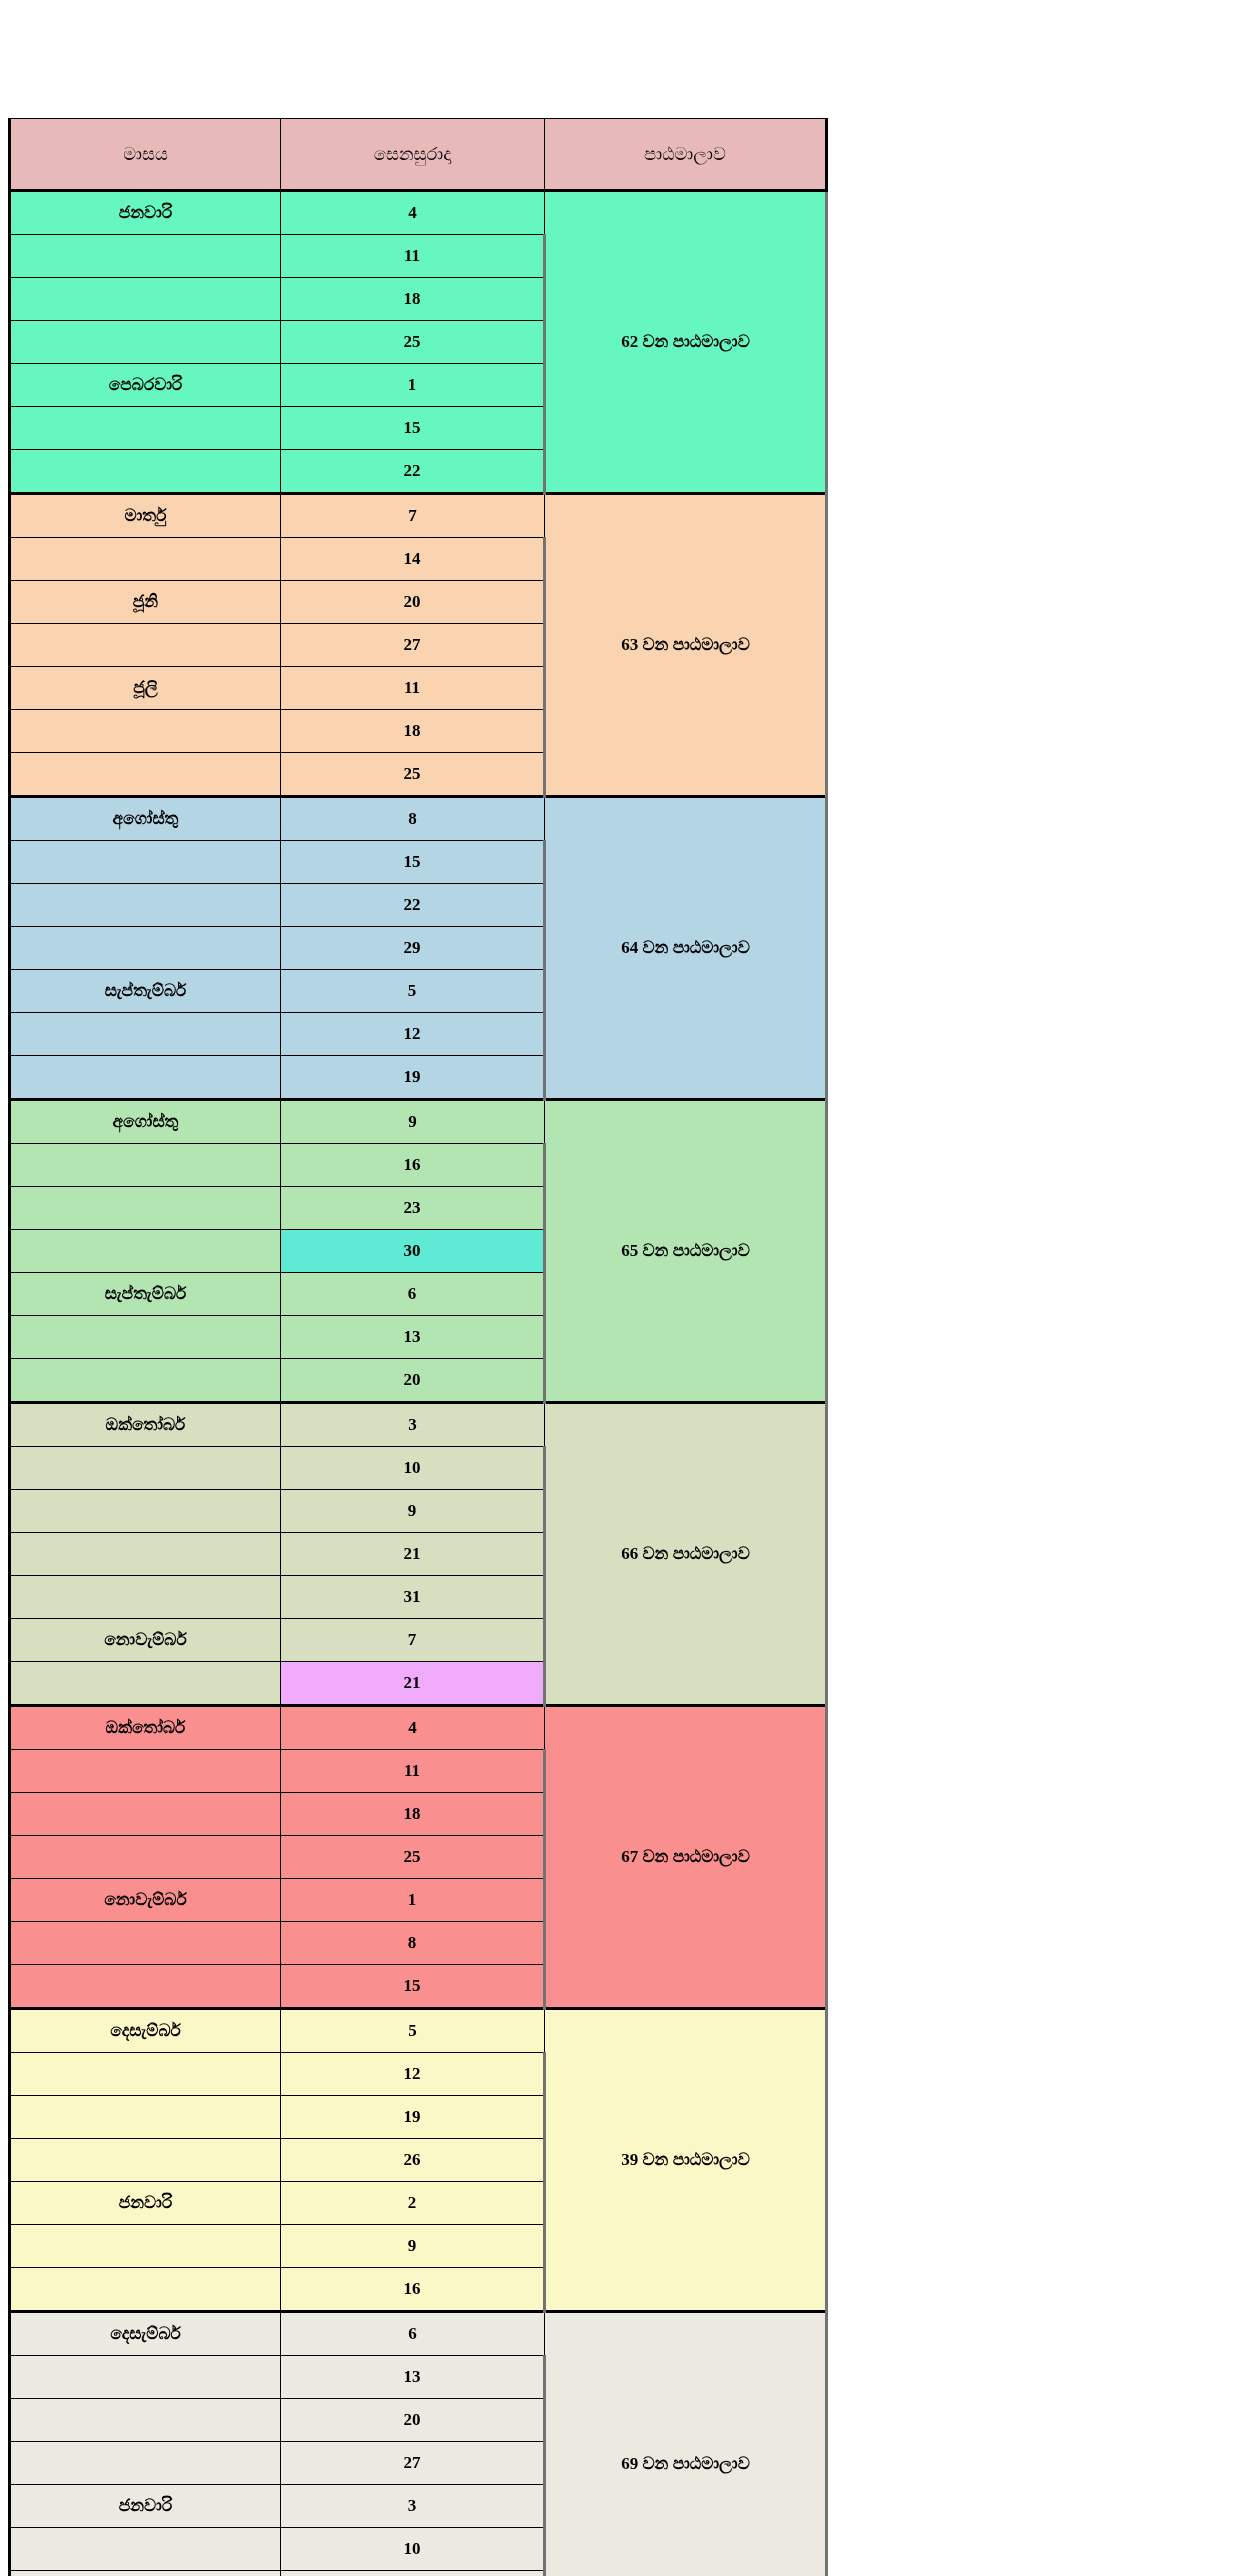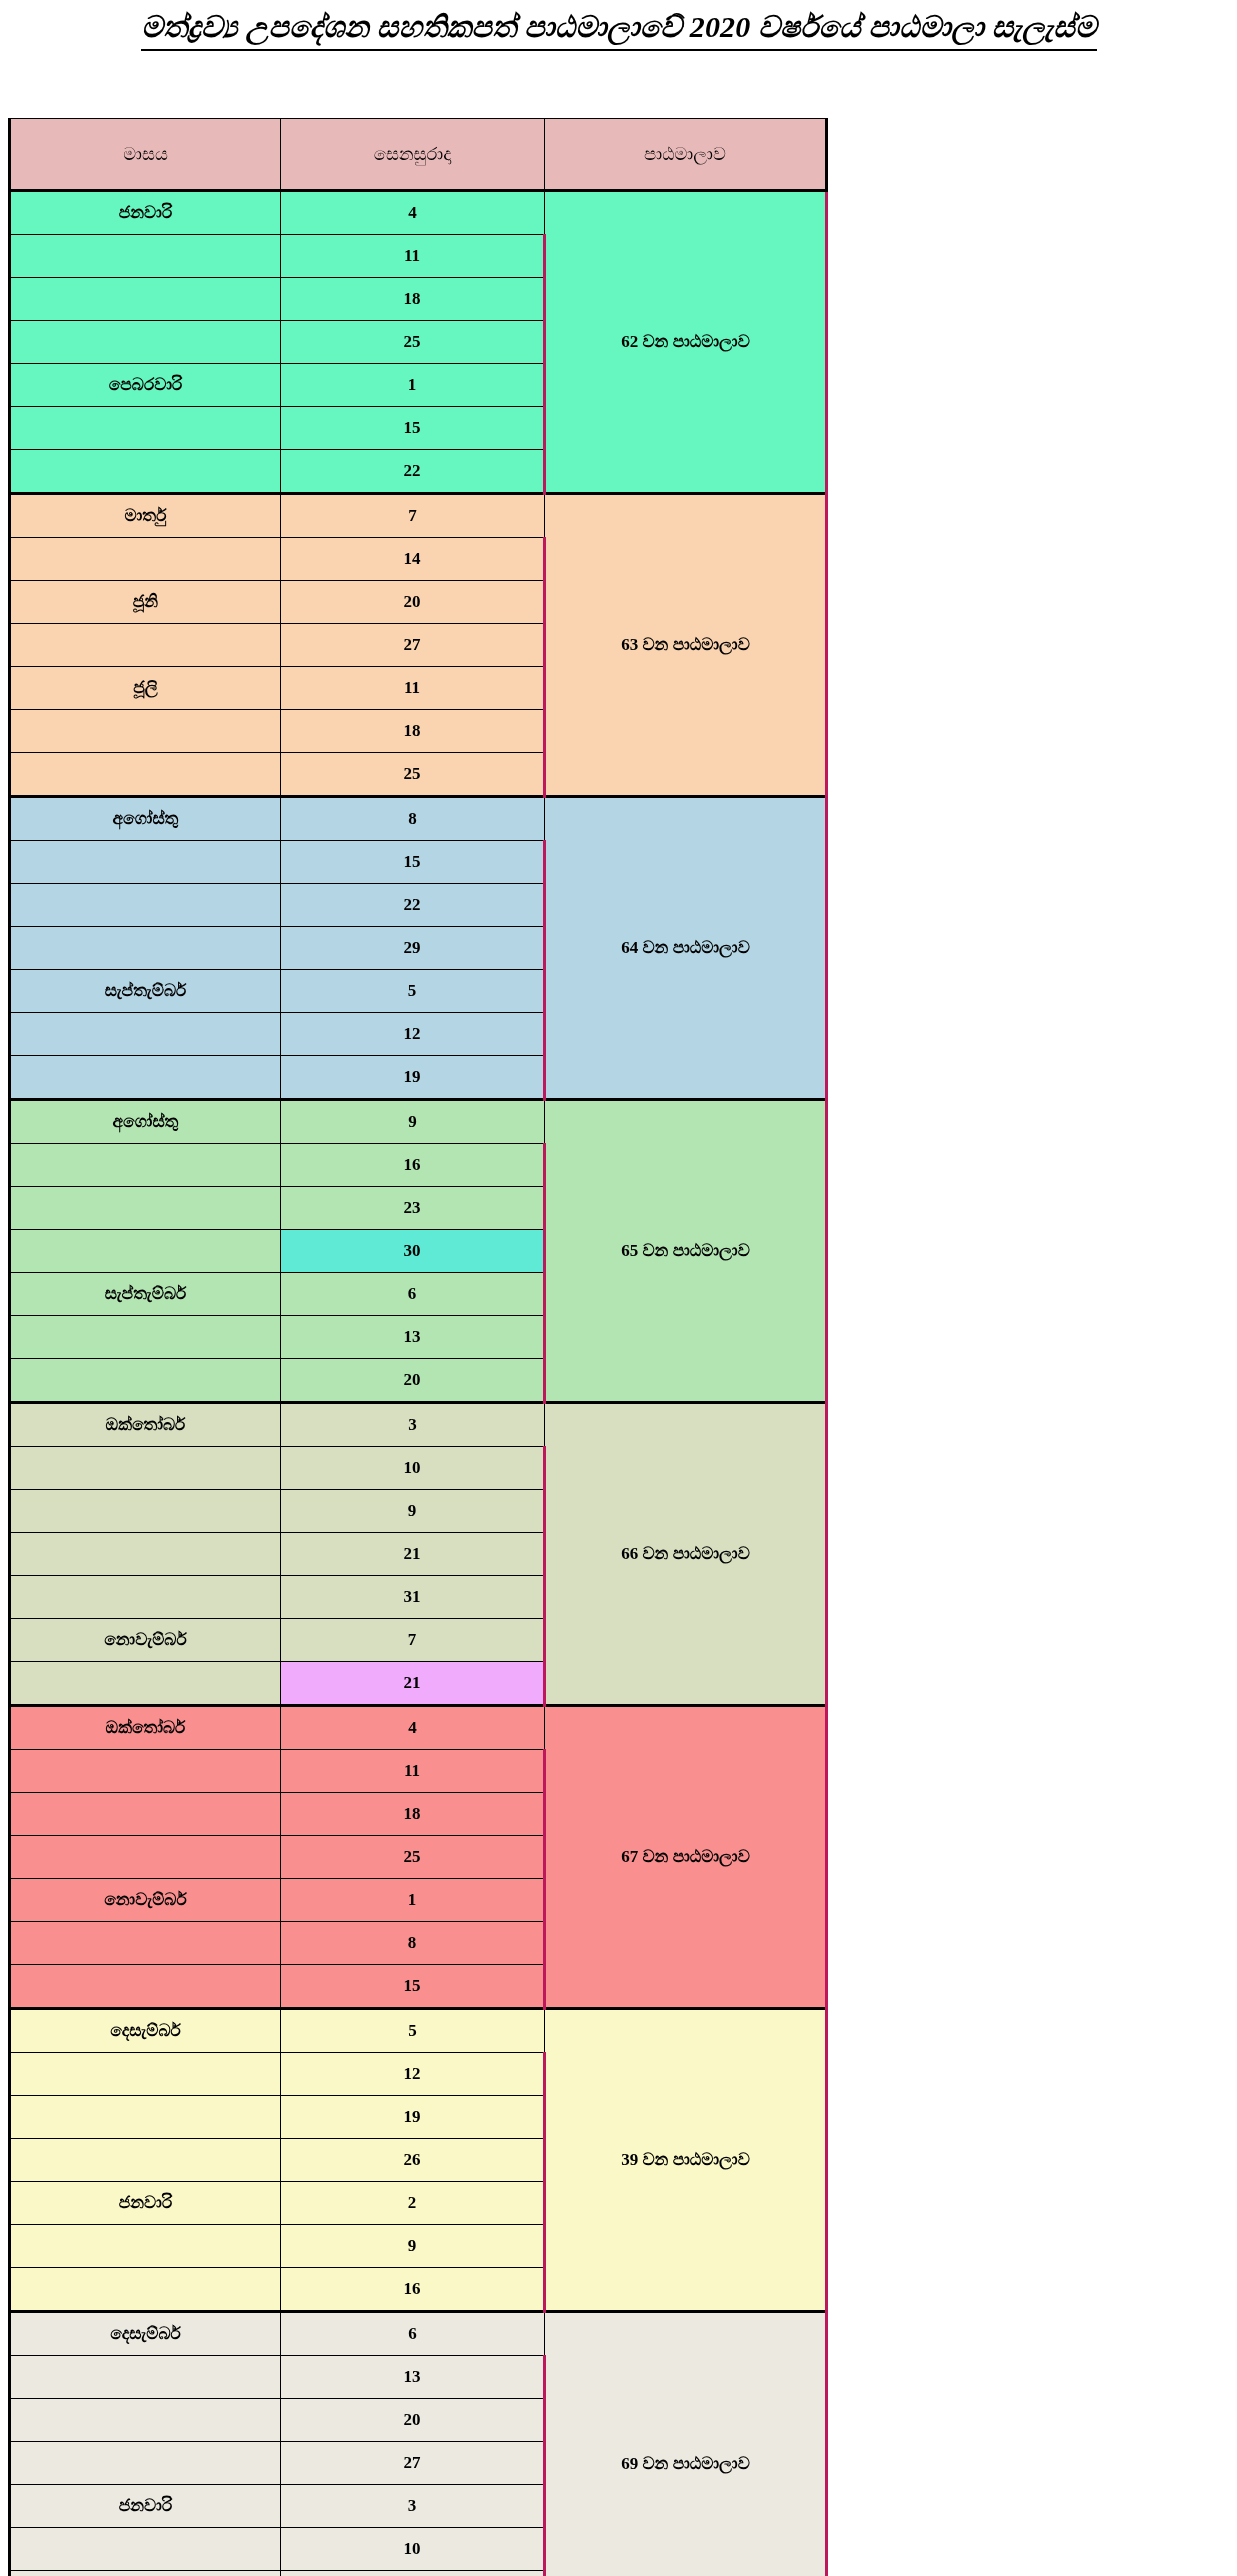--- a/index.html
+++ b/index.html
@@ -69,32 +69,29 @@
 
   .cell-month { font-weight: normal; font-size: 18px; }
   .cell-day   { font-weight: bold; font-size: 19px; font-family: "Liberation Serif", serif; }
   .cell-course{ font-weight: normal; font-size: 19px; }
 
   
   tr.group-start > td { border-top: 3px solid #000000; }
   tbody.grp:last-child tr:last-child > td { border-bottom: 3px solid #000000; }
   thead th { border-top: 3px solid #000; border-bottom: 3px solid #000; }
   .schedule-table td:first-child { border-left: 3px solid #000; }
-  .schedule-table td:last-child  { border-right: 3px solid #be185d; }
+  .schedule-table td:last-child  { border-right: 3px solid #737373; }
   .schedule-table th:first-child { border-left: 3px solid #000; }
   .schedule-table th:last-child  { border-right: 3px solid #000; }
 </style>
 </head>
 <body>
 
 <div class="page">
 
-  <div class="doc-title">
-    <span class="underline-wrap">මත්ද්‍රව්‍ය උපදේශන සහතිකපත් පාඨමාලාවේ 2020 වර්ෂයේ පාඨමාලා සැලැස්ම</span>
-  </div>
 
   <table class="schedule-table">
     <colgroup>
       <col class="c-month">
       <col class="c-sat">
       <col class="c-course">
     </colgroup>
     <thead>
       <tr>
         <th>මාසය</th>

